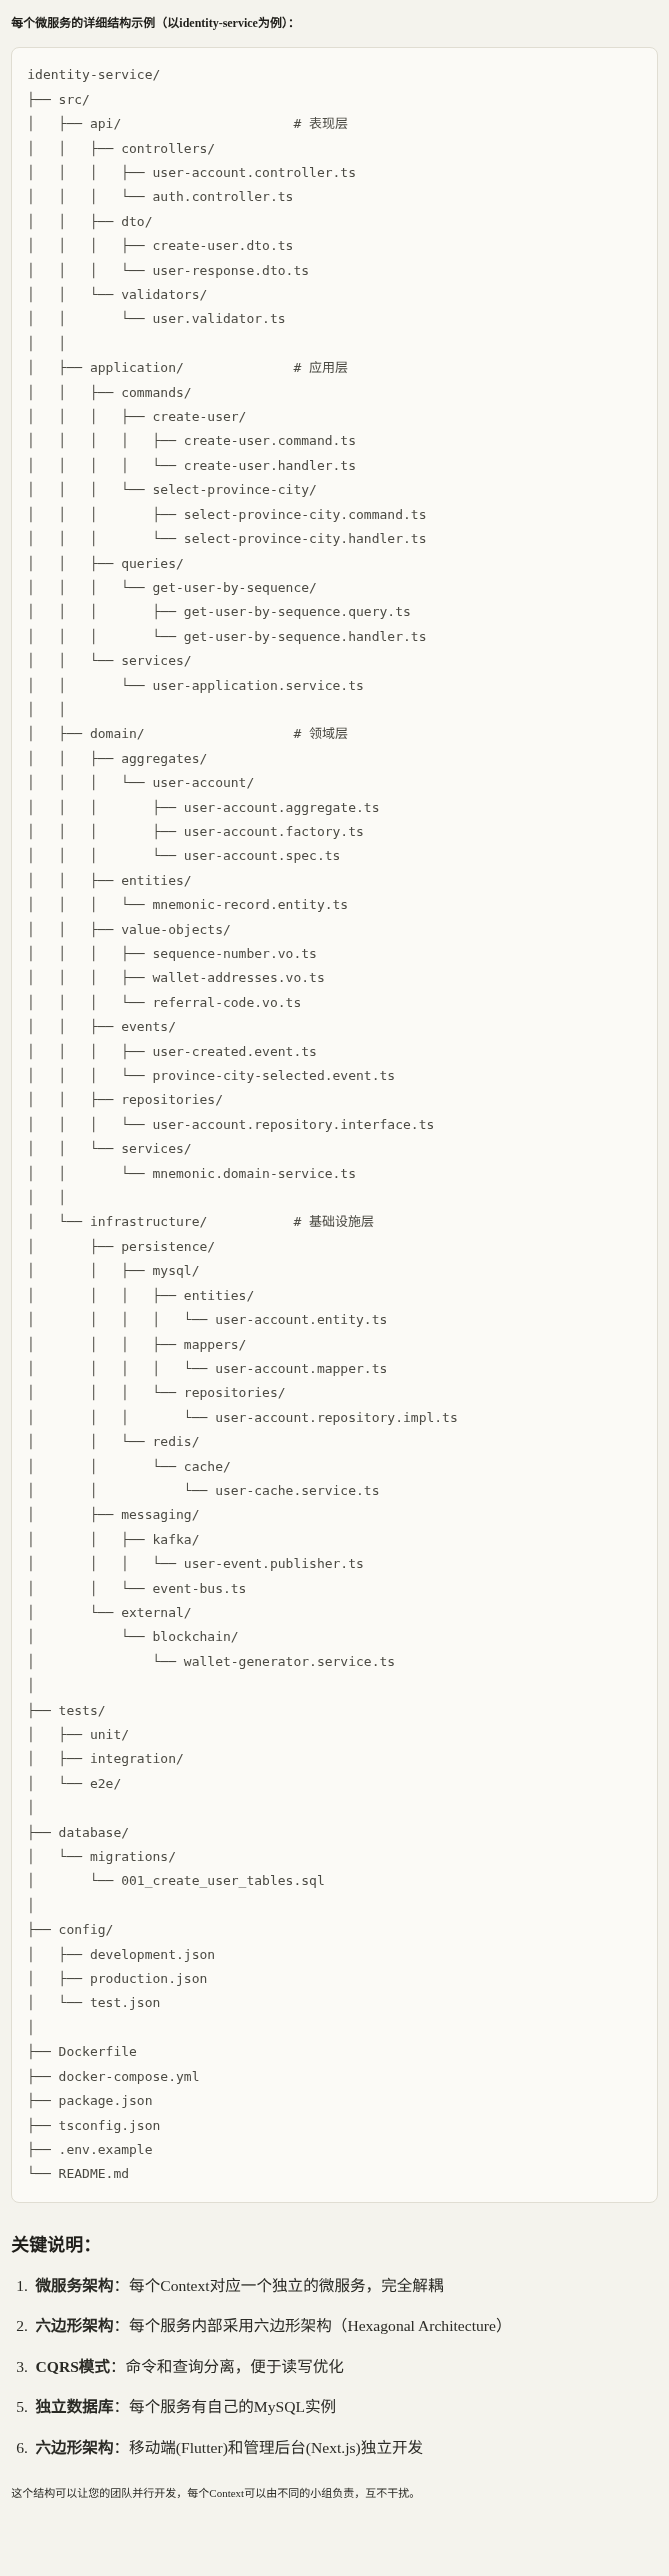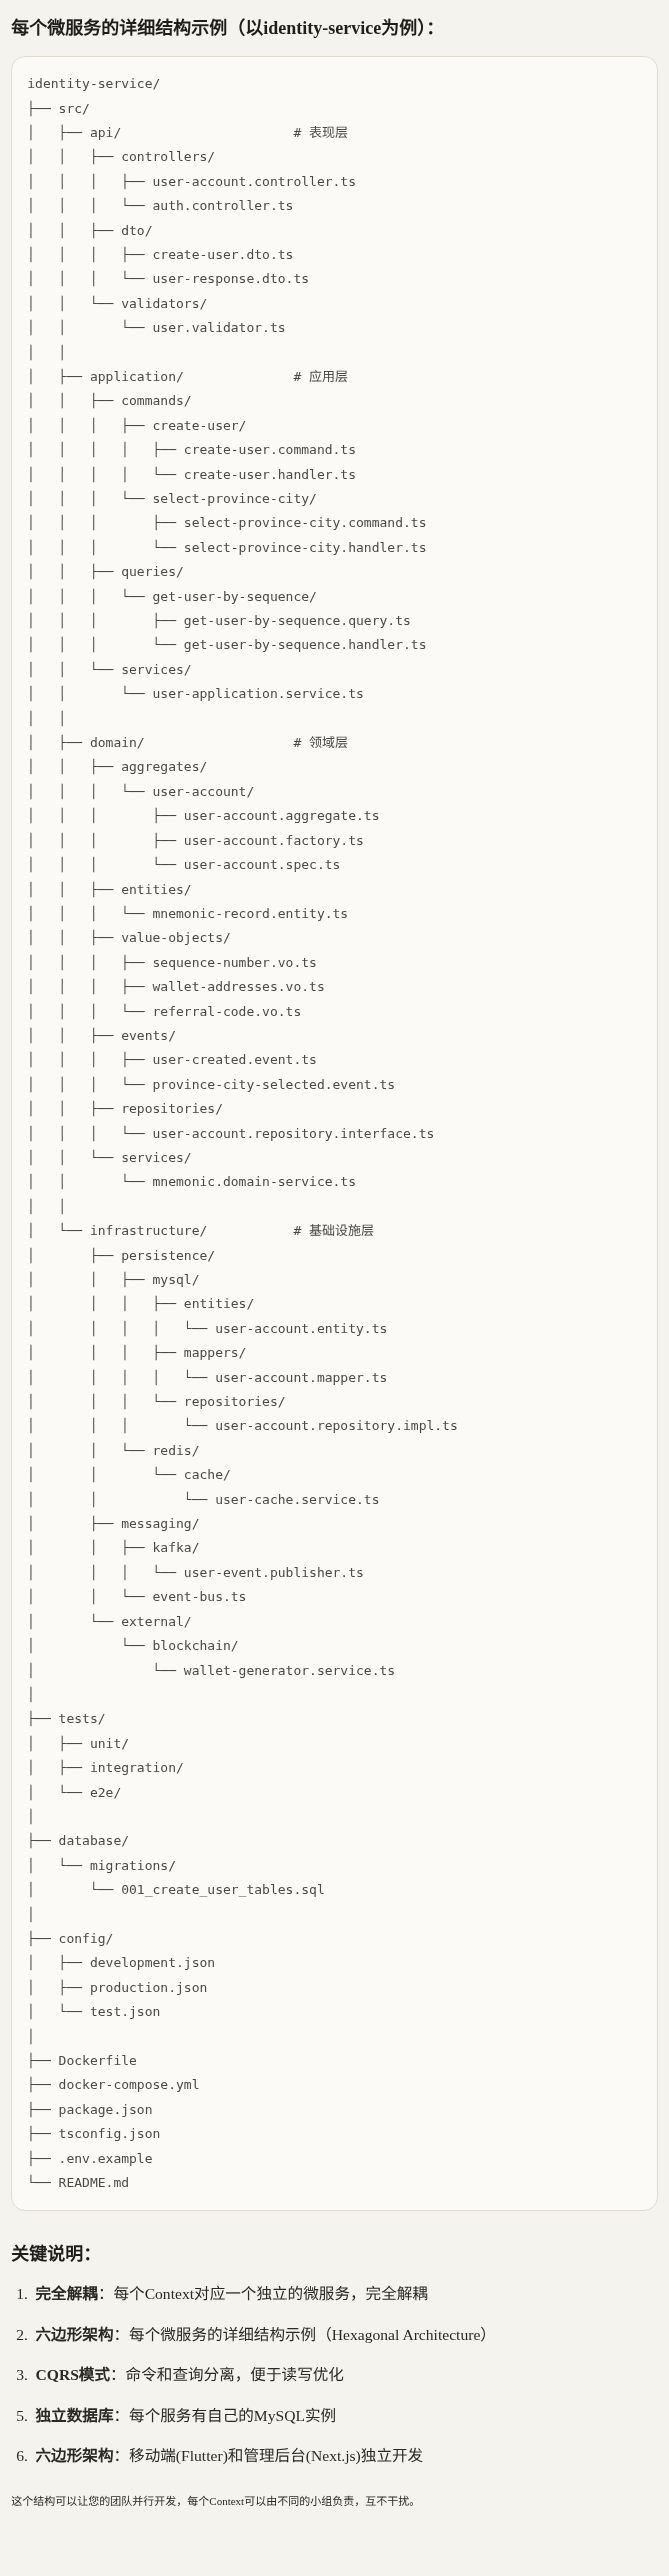--- a/index.html
+++ b/index.html
@@ -6,30 +6,30 @@
   body {
     width: 669px;
     min-height: 2576px;
     box-sizing: border-box;
     background: #f4f3ed;
     color: #2a2a25;
     font-family: "Liberation Serif", "DejaVu Serif", serif;
     padding: 15px 11.3px 17.5px 11.3px;
   }
   .title {
-    font-size: 18px;
+    font-size: 12px;
     font-weight: 700;
     line-height: 1.45;
     margin: 0 0 15px 0;
     color: #1f1e1a;
   }
   .codeblock {
     background: #fbfaf6;
     border: 1.3px solid #e0ddd2;
-    border-radius: 14px;
+    border-radius: 8px;
     padding: 15px 6.3px 15px 15px;
     overflow: hidden;
   }
   .code {
     margin: 0;
     font-family: "DejaVu Sans Mono", "Liberation Mono", monospace;
     font-size: 13px;
     line-height: 24.4px;
     color: #4b4a43;
     white-space: pre;
@@ -152,24 +152,24 @@
 ├── package.json
 ├── tsconfig.json
 ├── .env.example
 └── README.md</pre>
   </div>
 
   <h2 class="notes-heading">关键说明：</h2>
 
   <ol class="notes-list">
     <li class="note-item">
-      <span class="note-num">1.</span><span class="note-label">完全解耦</span><span class="note-text">：每个Context对应一个独立的微服务，完全解耦</span>
+      <span class="note-num">1.</span><span class="note-label">微服务架构</span><span class="note-text">：每个Context对应一个独立的微服务，完全解耦</span>
     </li>
     <li class="note-item">
-      <span class="note-num">2.</span><span class="note-label">六边形架构</span><span class="note-text">：每个微服务的详细结构示例（Hexagonal Architecture）</span>
+      <span class="note-num">2.</span><span class="note-label">六边形架构</span><span class="note-text">：每个服务内部采用六边形架构（Hexagonal Architecture）</span>
     </li>
     <li class="note-item">
       <span class="note-num">3.</span><span class="note-label">CQRS模式</span><span class="note-text">：命令和查询分离，便于读写优化</span>
     </li>
     <li class="note-item">
       <span class="note-num">5.</span><span class="note-label">独立数据库</span><span class="note-text">：每个服务有自己的MySQL实例</span>
     </li>
     <li class="note-item">
       <span class="note-num">6.</span><span class="note-label">六边形架构</span><span class="note-text">：移动端(Flutter)和管理后台(Next.js)独立开发</span>
     </li>

